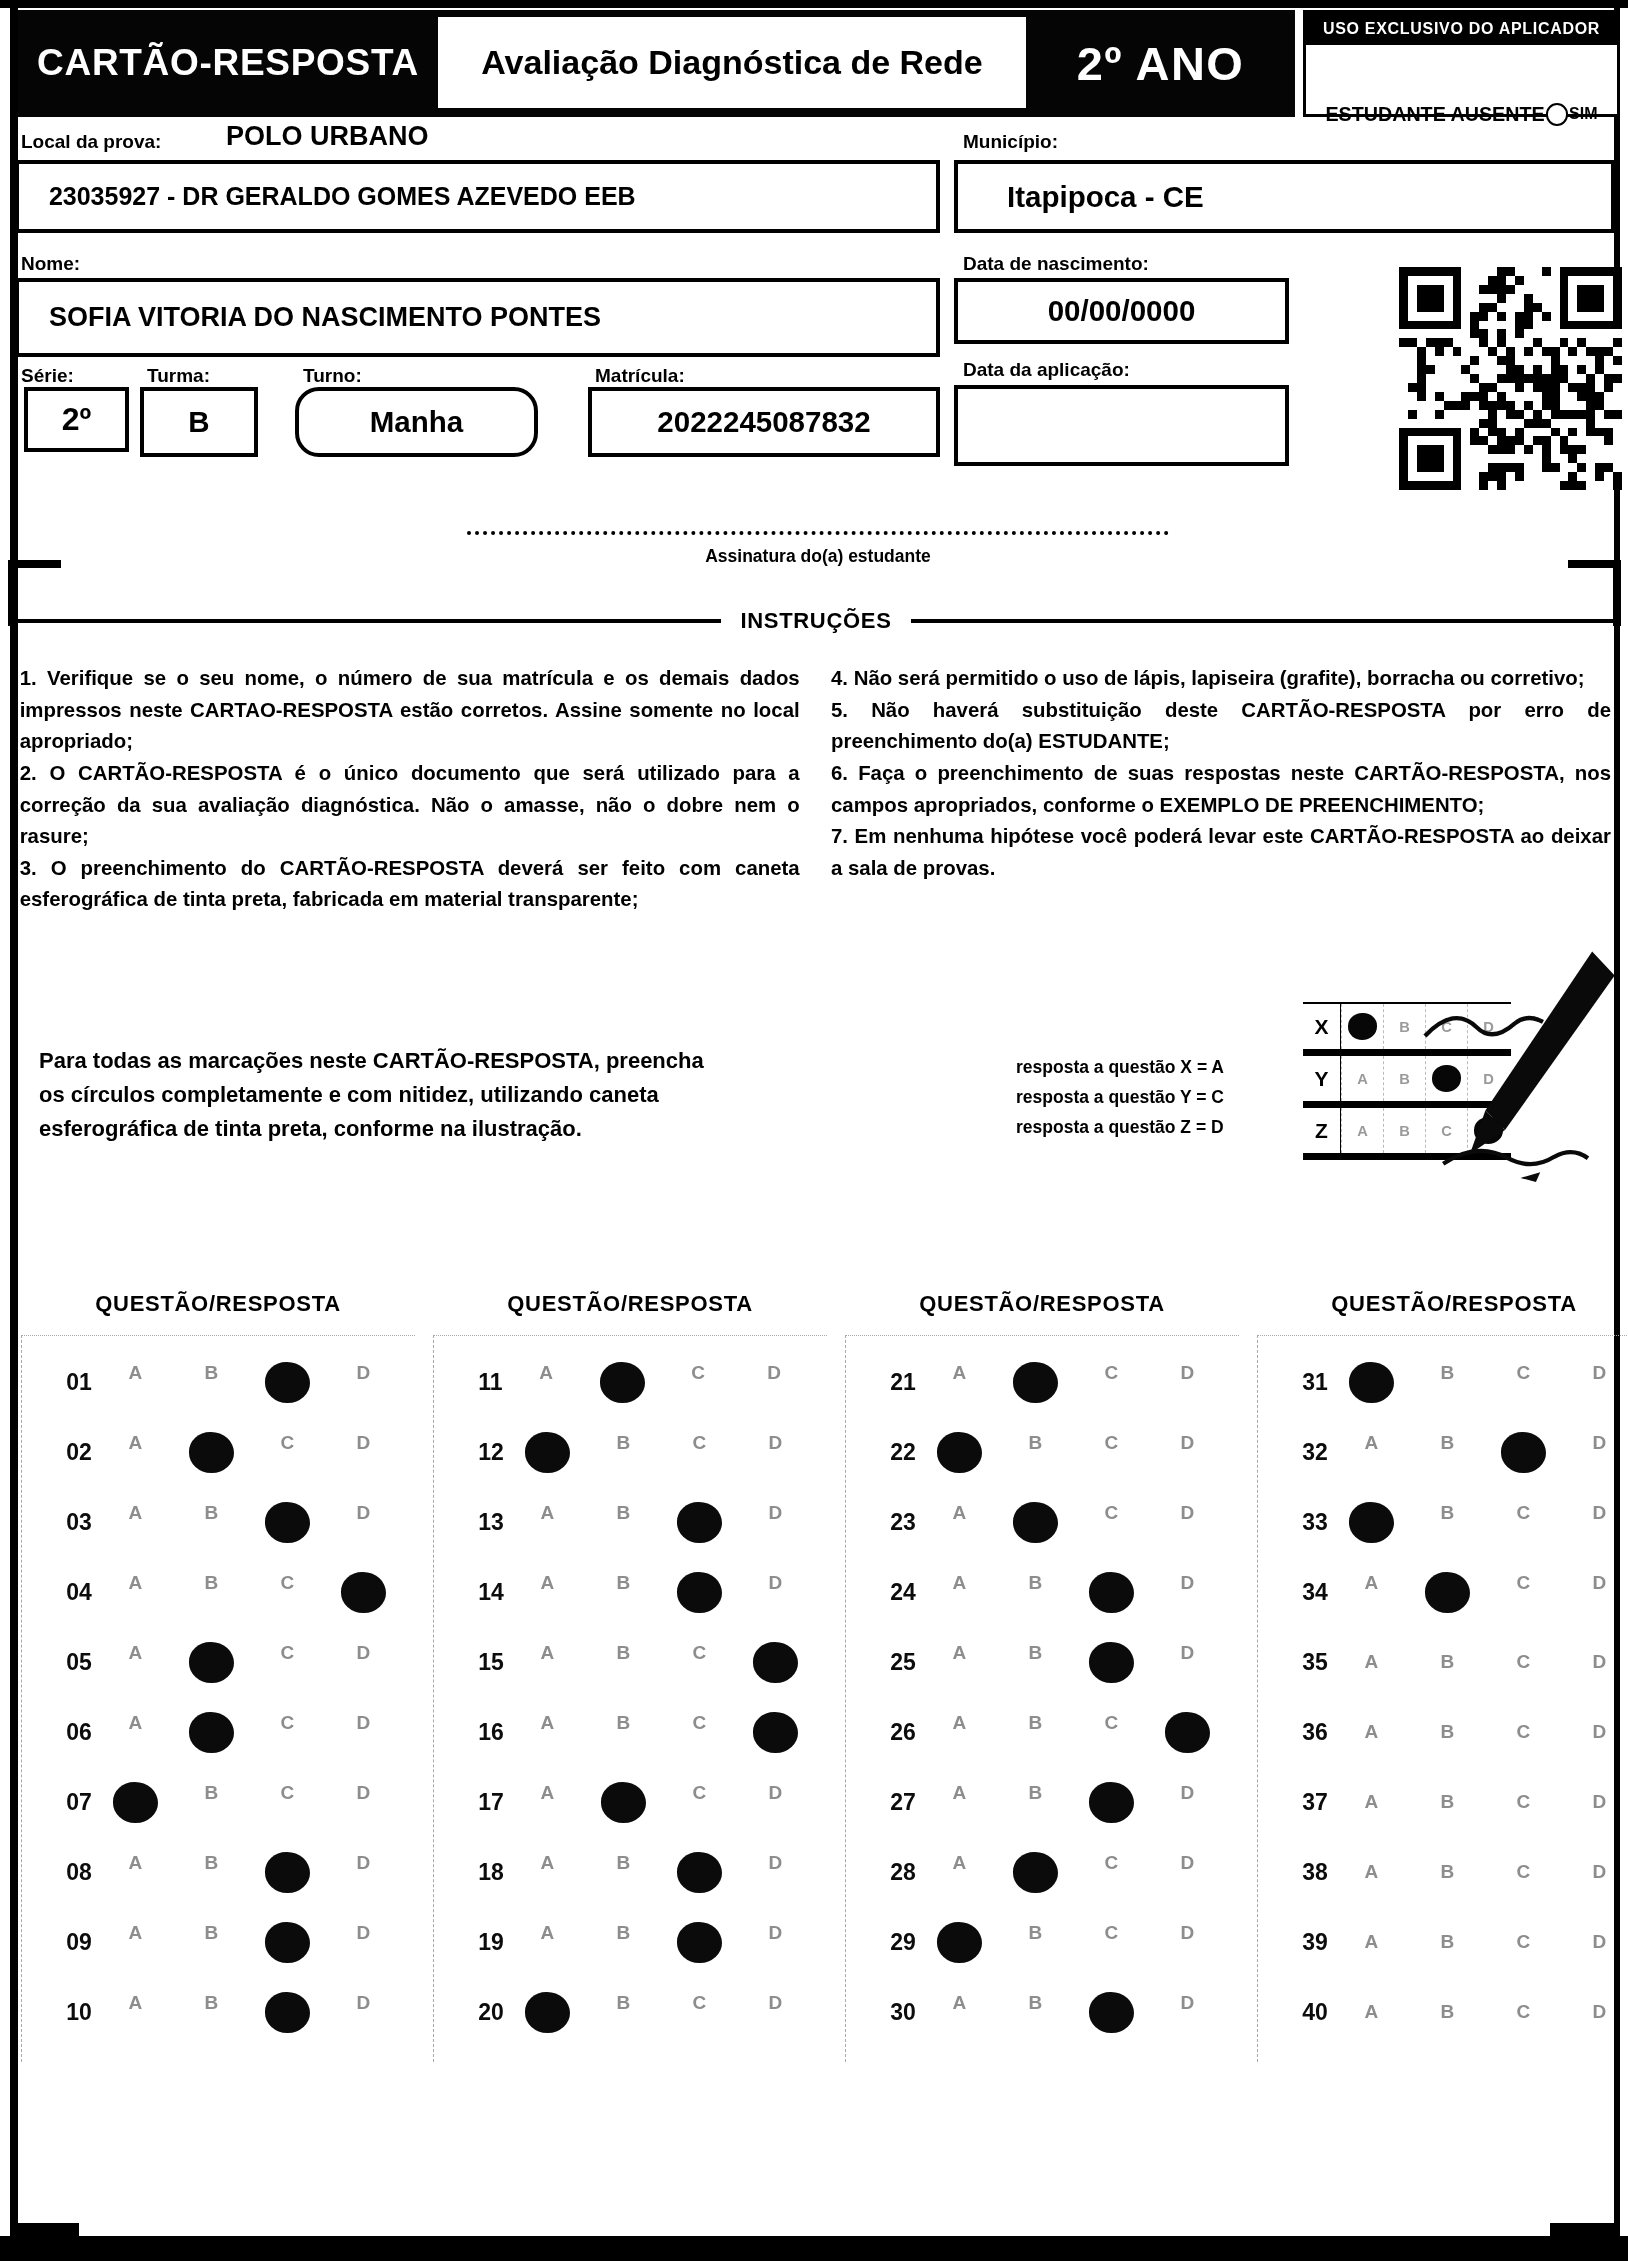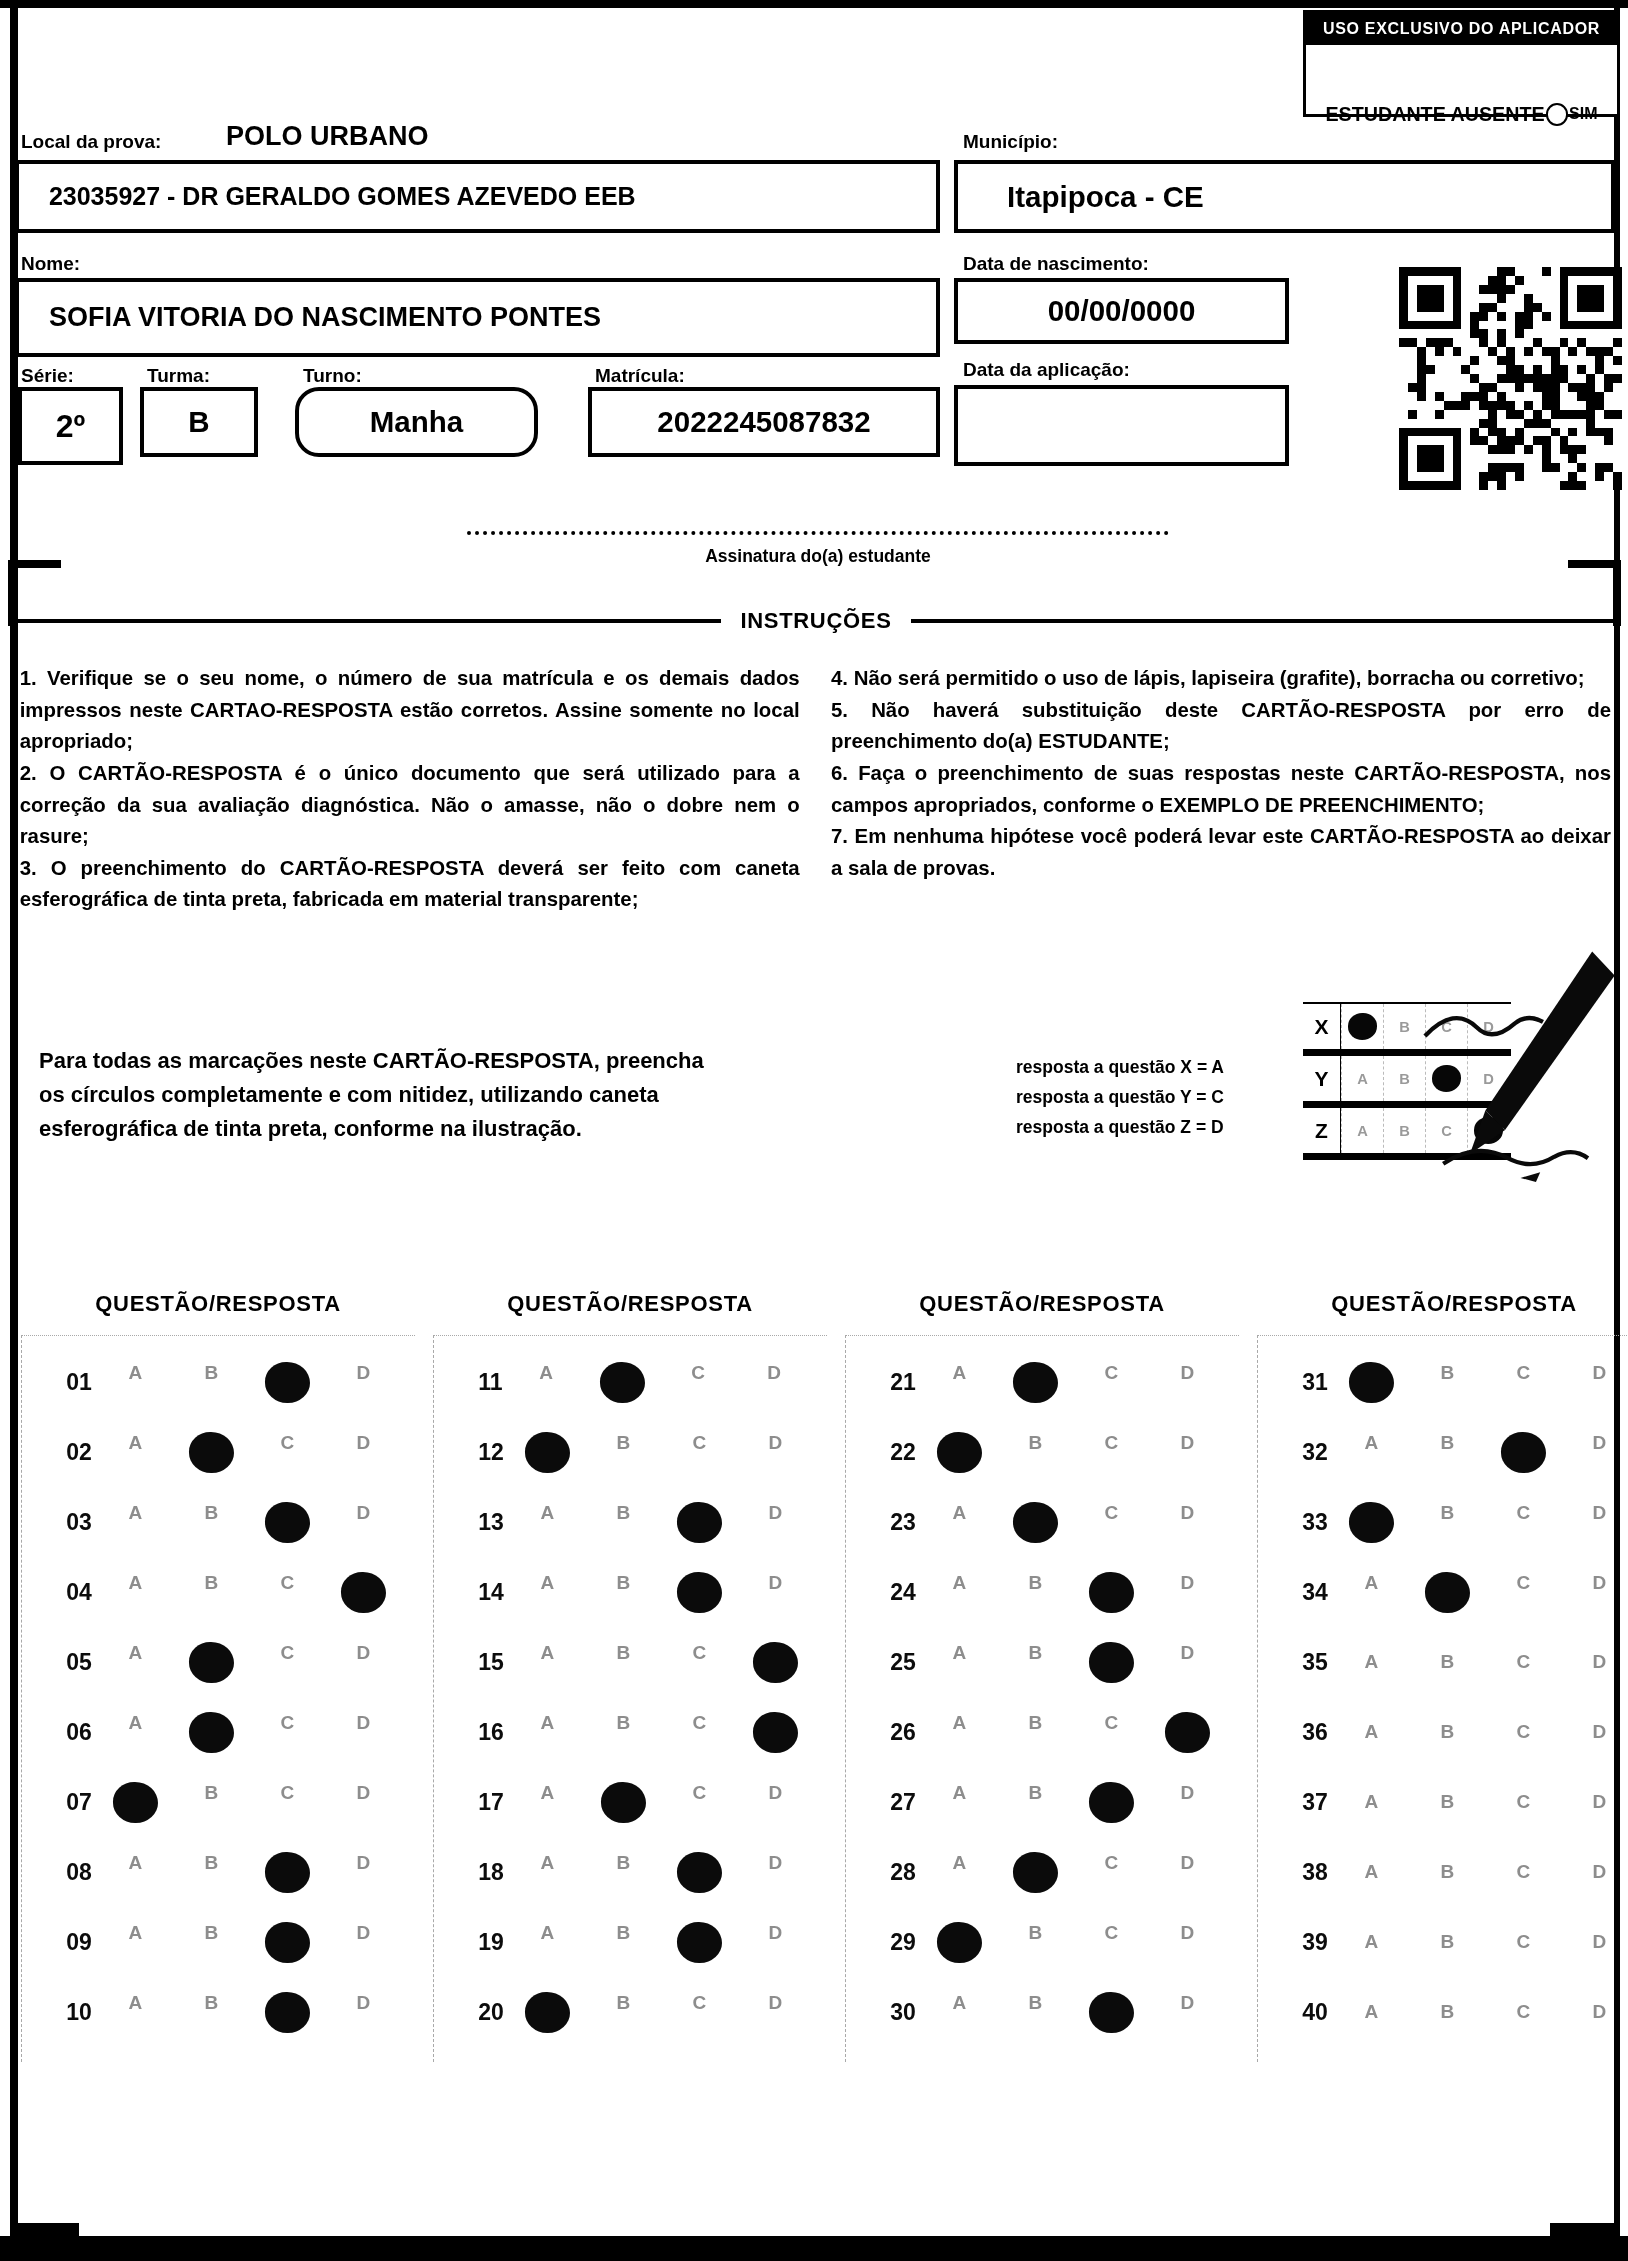--- a/index.html
+++ b/index.html
@@ -81,20 +81,25 @@
 
 <div class="page">
 
   <div class="b-top"></div>
   <div class="b-left"></div>
   <div class="b-right"></div>
   <div class="b-bottom"></div>
   <div class="nub l"></div>
   <div class="nub r"></div>
 
+  <div class="header-band">
+    <div class="card-title">CARTÃO-RESPOSTA</div>
+    <div class="exam-box">Avaliação Diagnóstica de Rede</div>
+    <div class="grade">2º ANO</div>
+  </div>
   <div class="applicator">
     <div class="app-title">USO EXCLUSIVO DO APLICADOR</div>
     <div class="app-body">
       <span class="lbl-abs">ESTUDANTE AUSENTE</span>
       <span class="circle"></span>
       <span class="sim">SIM</span>
     </div>
   </div>
 
   <div class="lbl" style="left:21px; top:131px;">Local da prova:</div>
@@ -303,21 +308,21 @@
         <rect x="2" y="2" width="3" height="3" fill="#000"></rect>
         <rect x="18" y="0" width="7" height="7" fill="#000"></rect>
         <rect x="19" y="1" width="5" height="5" fill="#fff"></rect>
         <rect x="20" y="2" width="3" height="3" fill="#000"></rect>
         <rect x="0" y="18" width="7" height="7" fill="#000"></rect>
         <rect x="1" y="19" width="5" height="5" fill="#fff"></rect>
         <rect x="2" y="20" width="3" height="3" fill="#000"></rect>
       </svg></div>
 
   <div class="lbl" style="left:21px; top:365px;">Série:</div>
-  <div class="box center" style="left:18px; top:387px; width:105px; height:78px; font-size:32px;">2º</div>
+  <div class="box center" style="left:24px; top:387px; width:105px; height:65px; font-size:32px;">2º</div>
 
   <div class="lbl" style="left:147px; top:365px;">Turma:</div>
   <div class="box center" style="left:140px; top:387px; width:118px; height:70px; font-size:29.5px;">B</div>
 
   <div class="lbl" style="left:303px; top:365px;">Turno:</div>
   <div class="box center" style="left:295px; top:387px; width:243px; height:70px; font-size:29.5px;border-radius:24px;">Manha</div>
 
   <div class="lbl" style="left:595px; top:365px;">Matrícula:</div>
   <div class="box center" style="left:588px; top:387px; width:352px; height:70px; font-size:29.5px;">2022245087832</div>
 

